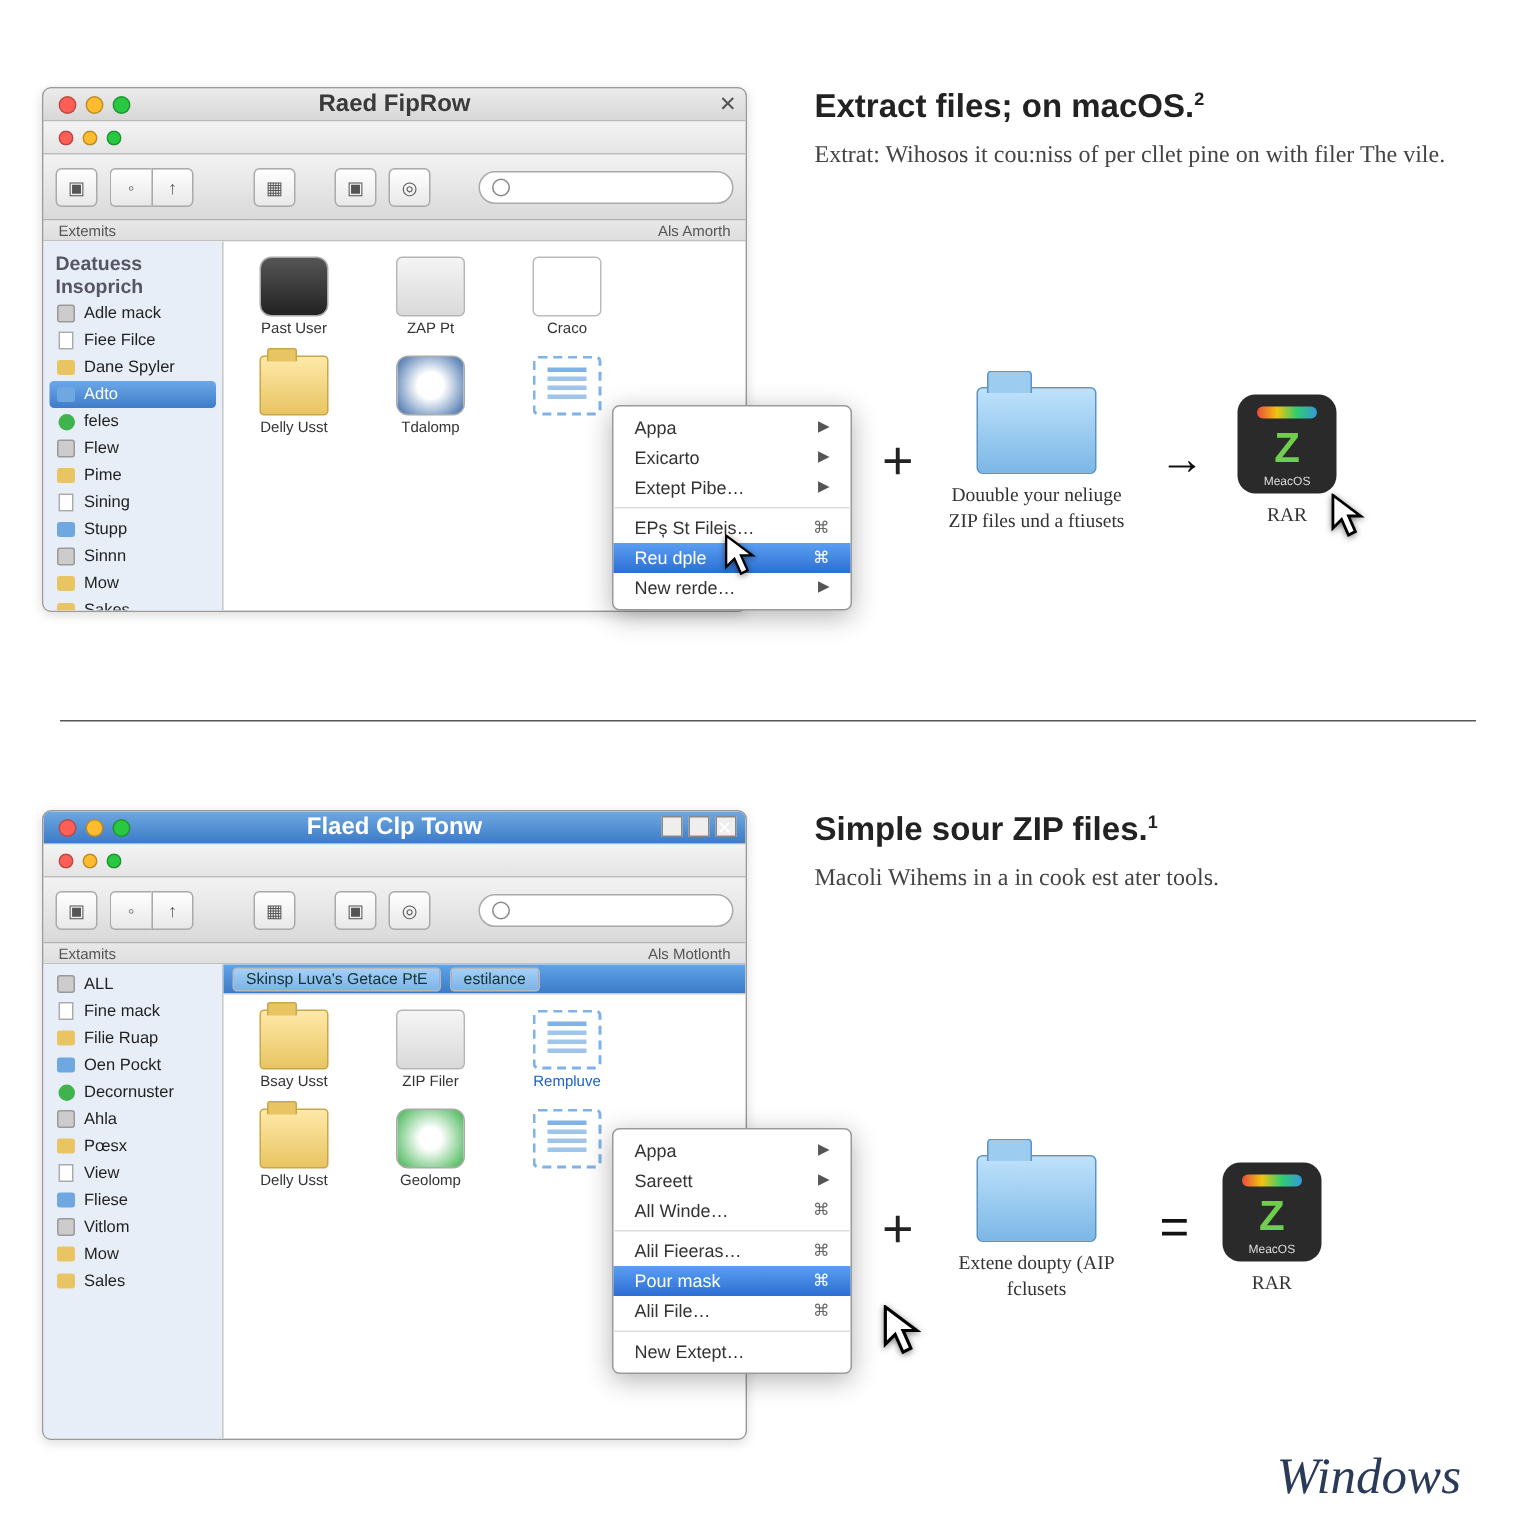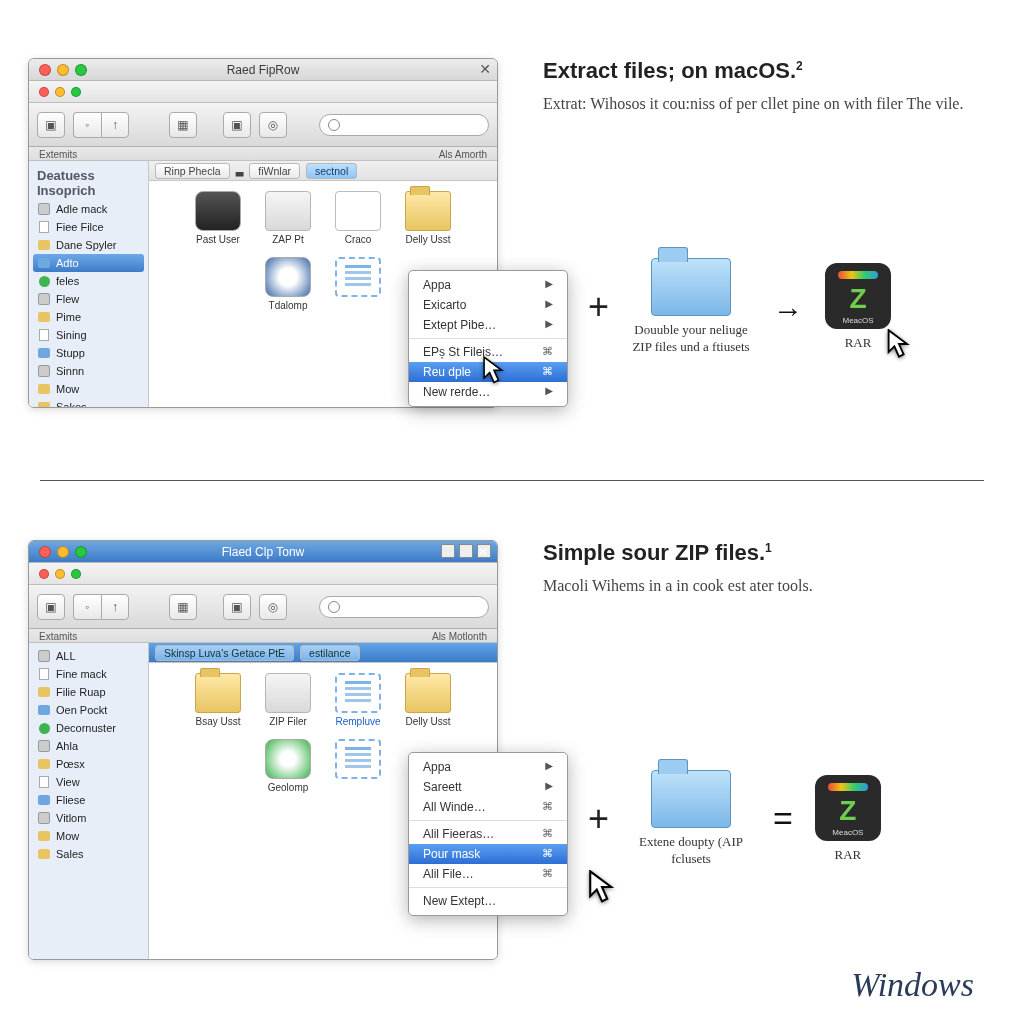--- a/index.html
+++ b/index.html
@@ -11,21 +11,21 @@
 .brand { position:absolute; bottom:20px; right:50px; font-family:"Segoe Script","Brush Script MT",cursive; font-size:34px; color:#2a3b5a; font-style:italic; }
 
 
 .window { position:absolute; left:0; top:0; width:470px; border:1px solid #9a9a9a; border-radius:6px; box-shadow:0 2px 8px rgba(0,0,0,0.15); background:#f7f7f7; overflow:hidden; }
 .section-top .window { height:350px; }
 .section-bottom .window { height:420px; }
 .titlebar { height:22px; background:linear-gradient(#ececec,#d7d7d7); border-bottom:1px solid #b8b8b8; display:flex; align-items:center; position:relative; }
 .traffic { display:flex; gap:6px; padding-left:10px; }
 .tlight { width:12px; height:12px; border-radius:50%; border:1px solid rgba(0,0,0,0.25); }
 .tl-red { background:#ff5f57; } .tl-yellow { background:#febc2e; } .tl-green { background:#28c840; }
-.wtitle { position:absolute; left:0; right:0; text-align:center; font-size:12px; color:#3a3a3a; }
+.wtitle { position:absolute; left:0; right:0; text-align:center; font-size:16px; color:#3a3a3a;font-weight:bold; }
 .close-x { position:absolute; right:6px; top:2px; color:#555; font-size:14px; }
 .subbar { height:22px; background:linear-gradient(#f4f4f4,#e4e4e4); border-bottom:1px solid #bdbdbd; display:flex; align-items:center; position:relative; }
 .traffic.small .tlight { width:10px; height:10px; }
 .titcon { position:absolute; right:6px; top:3px; display:flex; gap:4px; }
 .sqbtn { width:14px; height:14px; border:1px solid #888; background:#eee; }
 
 .toolbar { height:44px; background:linear-gradient(#f3f3f3,#d9d9d9); border-bottom:1px solid #b0b0b0; display:flex; align-items:center; padding:0 8px; gap:8px; }
 .tbtn { width:28px; height:26px; border:1px solid #aaa; border-radius:4px; background:linear-gradient(#fff,#e8e8e8); display:flex; align-items:center; justify-content:center; font-size:12px; color:#555; }
 .tbtn-group { display:flex; }
 .tbtn-group .tbtn:first-child { border-top-right-radius:0; border-bottom-right-radius:0; border-right:none; }
@@ -42,21 +42,21 @@
 .sb-item.selected { background:linear-gradient(#6ca8e8,#3e7cc9); color:#fff; border-radius:3px; margin:0 4px; padding:2px 4px; }
 .sb-icon { width:14px; height:14px; display:inline-flex; align-items:center; justify-content:center; font-size:10px; }
 
 .content { flex:1; position:relative; }
 .pathbar { height:20px; background:linear-gradient(#f0f0f0,#e2e2e2); border-bottom:1px solid #c8c8c8; display:flex; align-items:center; padding:0 6px; gap:6px; font-size:10.5px; color:#444; }
 .pathbtn { border:1px solid #b8b8b8; border-radius:3px; padding:1px 8px; background:linear-gradient(#fff,#e9e9e9); }
 .pathbtn.blue { background:linear-gradient(#bfe0ff,#8fc4f5); color:#1a3a6a; }
 .pathbar.bluebar { background:linear-gradient(#5fa4e8,#3c7bc8); color:#fff; }
 .pathbar.bluebar .pathbtn { background:linear-gradient(#a6cff7,#7cb3e8); color:#133; }
 
-.icons { display:flex; flex-wrap:wrap; gap:12px 0; padding:10px 12px;justify-content:center; }
+.icons { display:flex; flex-wrap:wrap; gap:12px 21px; padding:10px 12px; }
 .fitem { width:70px; display:flex; flex-direction:column; align-items:center; gap:3px; font-size:10px; text-align:center; }
 .ficon { width:46px; height:40px; border-radius:4px; display:flex; align-items:center; justify-content:center; position:relative; }
 .folder { background:linear-gradient(#ffe9a8,#e8c562); border:1px solid #caa64a; border-radius:3px; }
 .folder::before { content:""; position:absolute; top:-6px; left:4px; width:18px; height:8px; background:#e8c562; border:1px solid #caa64a; border-bottom:none; border-radius:2px 2px 0 0; }
 .zip { background:linear-gradient(#f5f5f5,#d9d9d9); border:1px solid #b5b5b5; }
 .docicon { background:#fff; border:2px dashed #7fb2e8; }
 .docicon::before { content:""; position:absolute; top:6px; left:8px; right:8px; height:3px; background:#7fb2e8; box-shadow:0 6px 0 #9fc5ea, 0 12px 0 #9fc5ea, 0 18px 0 #9fc5ea; }
 .appicon { border-radius:8px; background:linear-gradient(#eee,#ccc); border:1px solid #aaa; }
 
 .ctxmenu { position:absolute; background:#fff; border:1px solid #9a9a9a; border-radius:5px; box-shadow:0 4px 18px rgba(0,0,0,0.3); min-width:160px; padding:4px 0; font-size:12px; z-index:10; }
@@ -210,26 +210,20 @@
             </div>
             <div class="sb-item">
               <span class="sb-icon">
                 <span class="i-folder-y"></span>
               </span>
               <span>Sakes</span>
             </div>
           </div>
       </div>
       <div class="content">
-        <div class="pathbar">
-          <span class="pathbtn">Rinp Phecla</span>
-          <span style="font-size:10px">▃</span>
-          <span class="pathbtn">fiWnlar</span>
-          <span class="pathbtn blue">sectnol</span>
-        </div>
         <div class="icons">
           <div class="fitem">
               <div class="ficon appicon" style="background:linear-gradient(#555,#222)"></div>
               <span>Past User</span>
             </div>
           <div class="fitem">
               <div class="ficon zip"></div>
               <span>ZAP Pt</span>
             </div>
           <div class="fitem">

